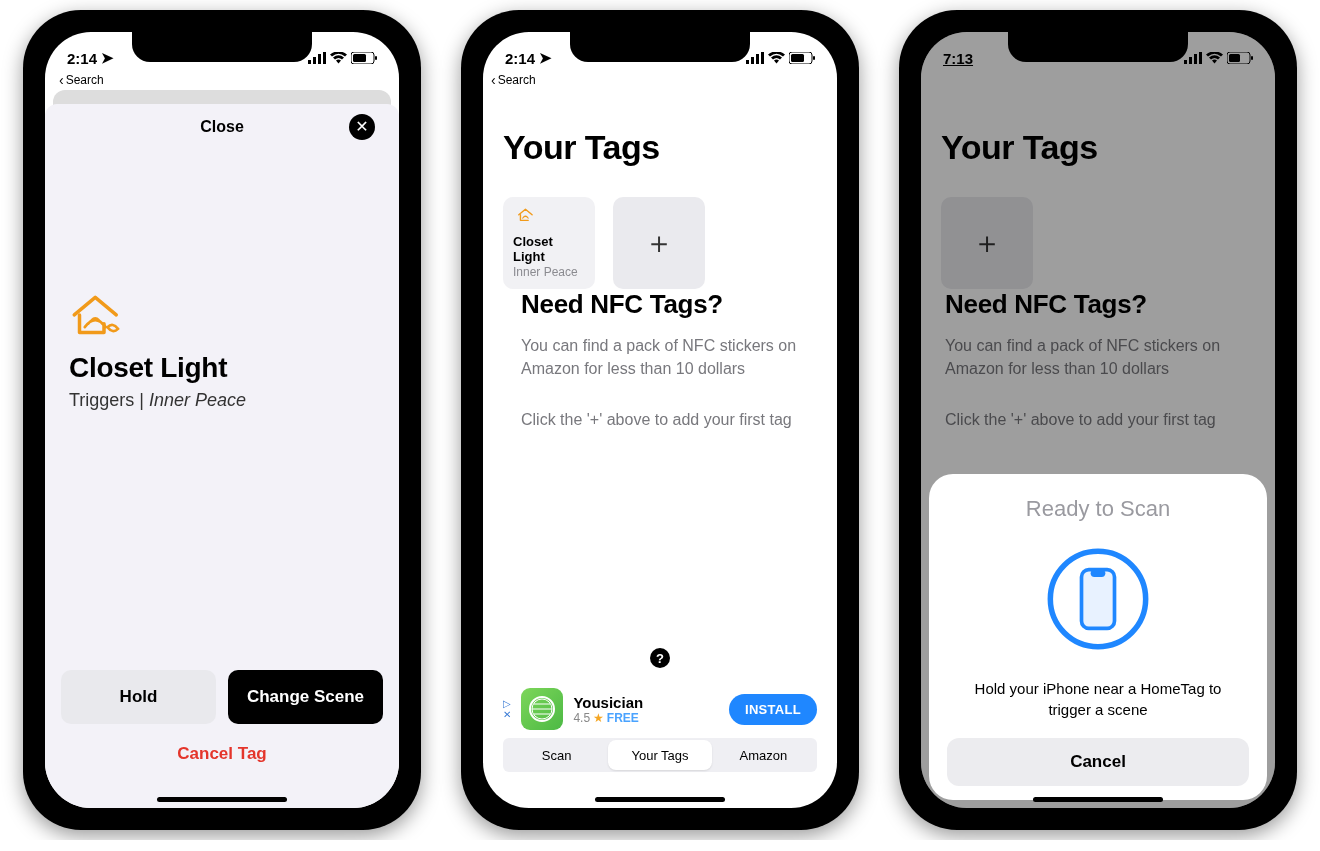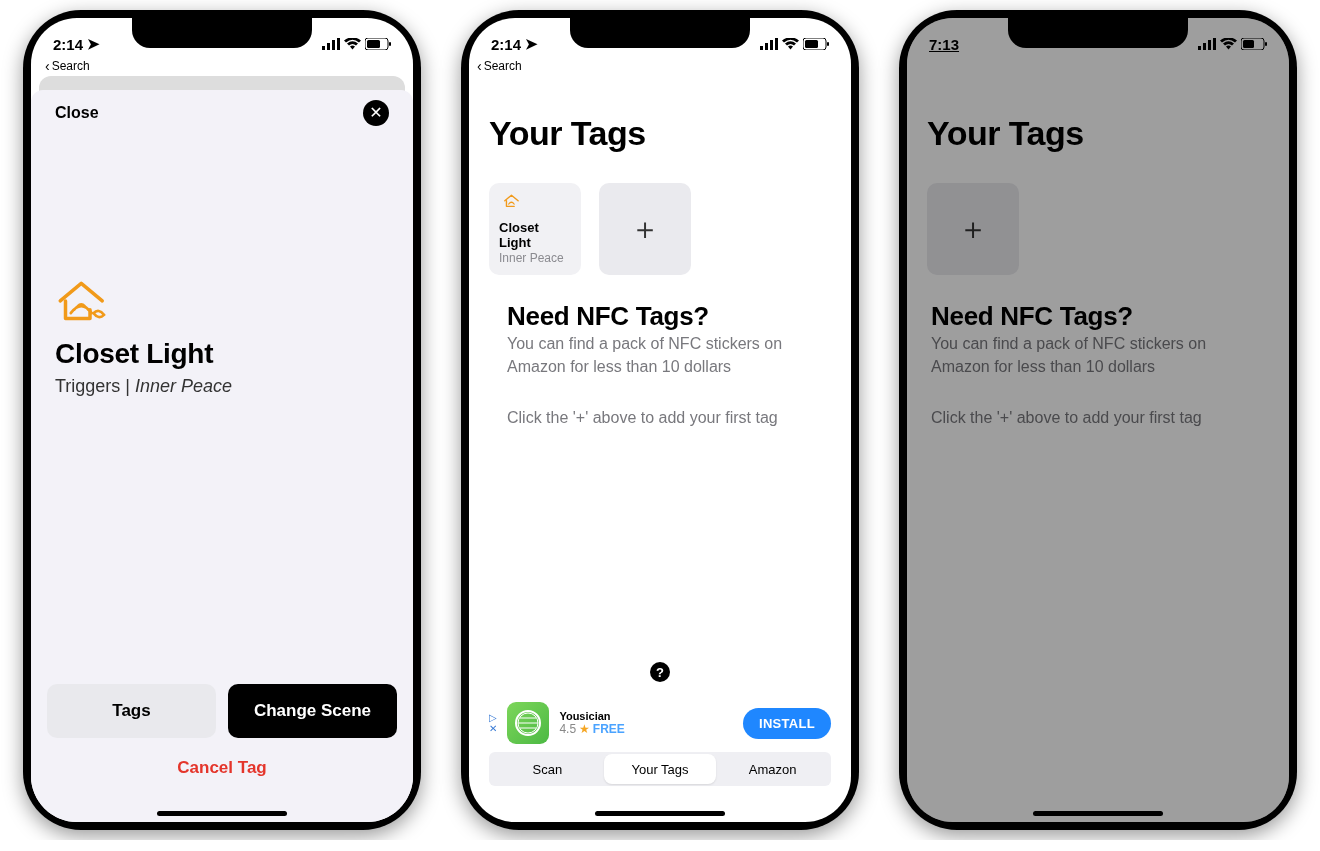--- a/index.html
+++ b/index.html
@@ -1,31 +1,31 @@
 <!DOCTYPE html>
 <html><head>
 <meta charset="utf-8">
 <style>
   html,body{margin:0;padding:0;background:#fff;font-family:-apple-system,BlinkMacSystemFont,"Helvetica Neue",Helvetica,Arial,sans-serif;color:#000;}
   .stage{display:flex;gap:40px;justify-content:center;align-items:flex-start;padding:10px;}
-  .phone{width:398px;height:820px;background:#000;border-radius:58px;position:relative;box-shadow:0 6px 20px rgba(0,0,0,.4);padding:8px;box-sizing:border-box;}
+  .phone{width:398px;height:820px;background:#000;border-radius:58px;position:relative;box-shadow:0 6px 20px rgba(0,0,0,.4);padding:22px;box-sizing:border-box;}
   .screen{width:100%;height:100%;background:#fff;border-radius:46px;overflow:hidden;position:relative;}
   .notch{position:absolute;top:0;left:50%;transform:translateX(-50%);width:180px;height:30px;background:#000;border-bottom-left-radius:18px;border-bottom-right-radius:18px;z-index:50;}
   .statusbar{display:flex;justify-content:space-between;align-items:center;padding:10px 22px 0 22px;font-size:15px;font-weight:600;position:relative;z-index:40;height:32px;}
   .sb-left{display:flex;align-items:center;gap:4px;}
   .sb-right{display:flex;align-items:center;gap:4px;}
   .loc-arrow{display:inline-block;transform:rotate(0deg);}
   .back-sub{font-size:12px;font-weight:400;display:flex;align-items:center;padding-left:14px;margin-top:-2px;}
   .back-sub .chev{font-size:14px;margin-right:2px;}
   .home-indicator{position:absolute;bottom:6px;left:50%;transform:translateX(-50%);width:130px;height:5px;background:#000;border-radius:3px;z-index:60;}
 
   
   .s1-sheet{position:absolute;left:0;right:0;top:72px;bottom:0;background:#f3f2f8;border-top-left-radius:12px;border-top-right-radius:12px;padding:0 24px;}
   .s1-backcard{position:absolute;left:8px;right:8px;top:58px;height:30px;background:#ddd;border-top-left-radius:12px;border-top-right-radius:12px;}
-  .s1-header{display:flex;align-items:center;position:relative;height:46px;}
+  .s1-header{display:flex;align-items:center;justify-content:center;position:relative;height:46px;}
   .s1-close-text{font-size:16px;font-weight:600;}
   .s1-close-x{position:absolute;right:0;top:10px;width:26px;height:26px;background:#000;border-radius:50%;display:flex;align-items:center;justify-content:center;color:#fff;font-size:16px;line-height:1;}
   .s1-icon{width:56px;height:48px;margin-top:140px;}
   .s1-title{font-size:28px;font-weight:800;margin-top:14px;letter-spacing:-0.3px;}
   .s1-sub{font-size:18px;color:#333;margin-top:6px;}
   .s1-sub .it{font-style:italic;}
   .s1-actions{position:absolute;left:16px;right:16px;bottom:84px;display:flex;gap:12px;}
   .s1-btn{flex:1;height:54px;border-radius:10px;display:flex;align-items:center;justify-content:center;font-size:17px;font-weight:600;}
   .s1-btn.light{background:#e9e9ed;color:#000;}
   .s1-btn.dark{background:#000;color:#fff;}
@@ -34,28 +34,28 @@
   
   .s2-body{position:absolute;left:0;right:0;top:60px;bottom:0;padding:0 20px;}
   .s2-backsub{padding-left:8px;}
   .s2-h1{font-size:34px;font-weight:800;margin-top:36px;letter-spacing:-0.5px;}
   .s2-tiles{display:flex;gap:18px;margin-top:30px;}
   .tile{width:92px;height:92px;background:#f1f1f4;border-radius:10px;display:flex;flex-direction:column;align-items:flex-start;justify-content:flex-start;padding:10px;box-sizing:border-box;}
   .tile .tile-icon{width:26px;height:22px;}
   .tile-title{font-size:13px;font-weight:700;margin-top:12px;color:#000;}
   .tile-sub{font-size:12px;color:#8b8b90;margin-top:1px;}
   .tile.add{background:#eaeaee;align-items:center;justify-content:center;font-size:30px;font-weight:300;color:#333;}
-  .s2-need{font-size:26px;font-weight:800;margin-top:26px;padding-left:18px;letter-spacing:-0.3px;}
-  .s2-p{font-size:16px;color:#78787d;line-height:1.45;padding-left:18px;padding-right:10px;}
+  .s2-need{font-size:26px;font-weight:800;padding-left:18px;letter-spacing:-0.3px;}
+  .s2-p{font-size:16px;color:#78787d;margin-top:14px;line-height:1.45;padding-left:18px;padding-right:10px;}
   .s2-help{position:absolute;left:50%;transform:translateX(-50%);bottom:140px;width:20px;height:20px;background:#000;border-radius:50%;color:#fff;display:flex;align-items:center;justify-content:center;font-size:13px;font-weight:700;}
   .s2-ad{position:absolute;left:20px;right:20px;bottom:78px;display:flex;align-items:center;gap:10px;}
   .ad-marks{display:flex;flex-direction:column;font-size:10px;line-height:1.1;color:#3a7bd5;}
   .ad-icon{width:42px;height:42px;border-radius:9px;background:linear-gradient(135deg,#7dd65a,#4cb944);display:flex;align-items:center;justify-content:center;color:#fff;font-size:22px;}
   .ad-text{flex:1;}
-  .ad-title{font-size:11px;font-weight:600;}
+  .ad-title{font-size:15px;font-weight:600;}
   .ad-sub{font-size:12px;color:#888;display:flex;align-items:center;gap:3px;}
   .ad-sub .star{color:#f5a623;}
   .ad-sub .free{color:#4aa3ff;font-weight:600;text-align:right;}
   .ad-install{background:#1f87ff;color:#fff;font-size:13px;font-weight:700;padding:8px 16px;border-radius:18px;letter-spacing:0.3px;}
   .s2-tabs{position:absolute;left:20px;right:20px;bottom:36px;display:flex;background:#efeff3;border-radius:6px;height:34px;align-items:center;padding:2px;box-sizing:border-box;font-size:13px;}
   .s2-tab{flex:1;text-align:center;color:#000;height:100%;display:flex;align-items:center;justify-content:center;border-radius:8px;}
   .s2-tab.active{background:#fff;box-shadow:0 1px 2px rgba(0,0,0,.1);font-weight:500;}
 
   
   .s3-dim{position:absolute;inset:0;background:rgba(0,0,0,0.38);z-index:30;}
@@ -120,21 +120,21 @@
         <path d="M26 34 Q30 30 34 34 M22 38 Q30 28 38 38 M18 42 Q30 26 42 42" fill="none" stroke="#f19a1a" stroke-width="3" stroke-linecap="round"></path>
         <path d="M44 42 Q50 36 56 44 Q50 50 44 42 Z" fill="none" stroke="#f19a1a" stroke-width="3"></path>
       </svg>
       <div class="s1-title">Closet Light</div>
       <div class="s1-sub">
         <span>Triggers | </span><span class="it">Inner Peace</span>
       </div>
 
       <div class="s1-actions">
         <div class="s1-btn light">
-              <span>Tags</span>
+              <span>Hold</span>
             </div>
         <div class="s1-btn dark">
               <span>Change Scene</span>
             </div>
       </div>
       <div class="s1-remove">Cancel Tag</div>
     </div>
 
     <div class="home-indicator"></div>
   </div>
@@ -267,18 +267,30 @@
           <span>＋</span>
         </div>
       </div>
       <div class="s2-need" style="padding-left:4px">Need NFC Tags?</div>
       <div class="s2-p" style="padding-left:4px">You can find a pack of NFC stickers on Amazon for less than 10 dollars</div>
       <div class="s2-p" style="margin-top:28px;padding-left:4px">Click the '+' above to add your first tag</div>
     </div>
 
     <div class="s3-dim"></div>
 
+    <div class="s3-sheet">
+      <div class="s3-ready">Ready to Scan</div>
+      <svg class="s3-ring" viewBox="0 0 120 120">
+        <circle cx="60" cy="60" r="52" fill="none" stroke="#1f87ff" stroke-width="6"></circle>
+        <rect x="42" y="28" width="36" height="64" rx="8" fill="#e8f2ff" stroke="#1f87ff" stroke-width="4"></rect>
+        <rect x="52" y="28" width="16" height="8" rx="4" fill="#1f87ff"></rect>
+      </svg>
+      <div class="s3-msg">Hold your iPhone near a HomeTag to trigger a scene</div>
+      <div class="s3-cancel">
+            <span>Cancel</span>
+          </div>
+    </div>
 
     <div class="home-indicator" style="z-index:70"></div>
   </div>
 </div>
 
 </div>
 
 </body></html>

